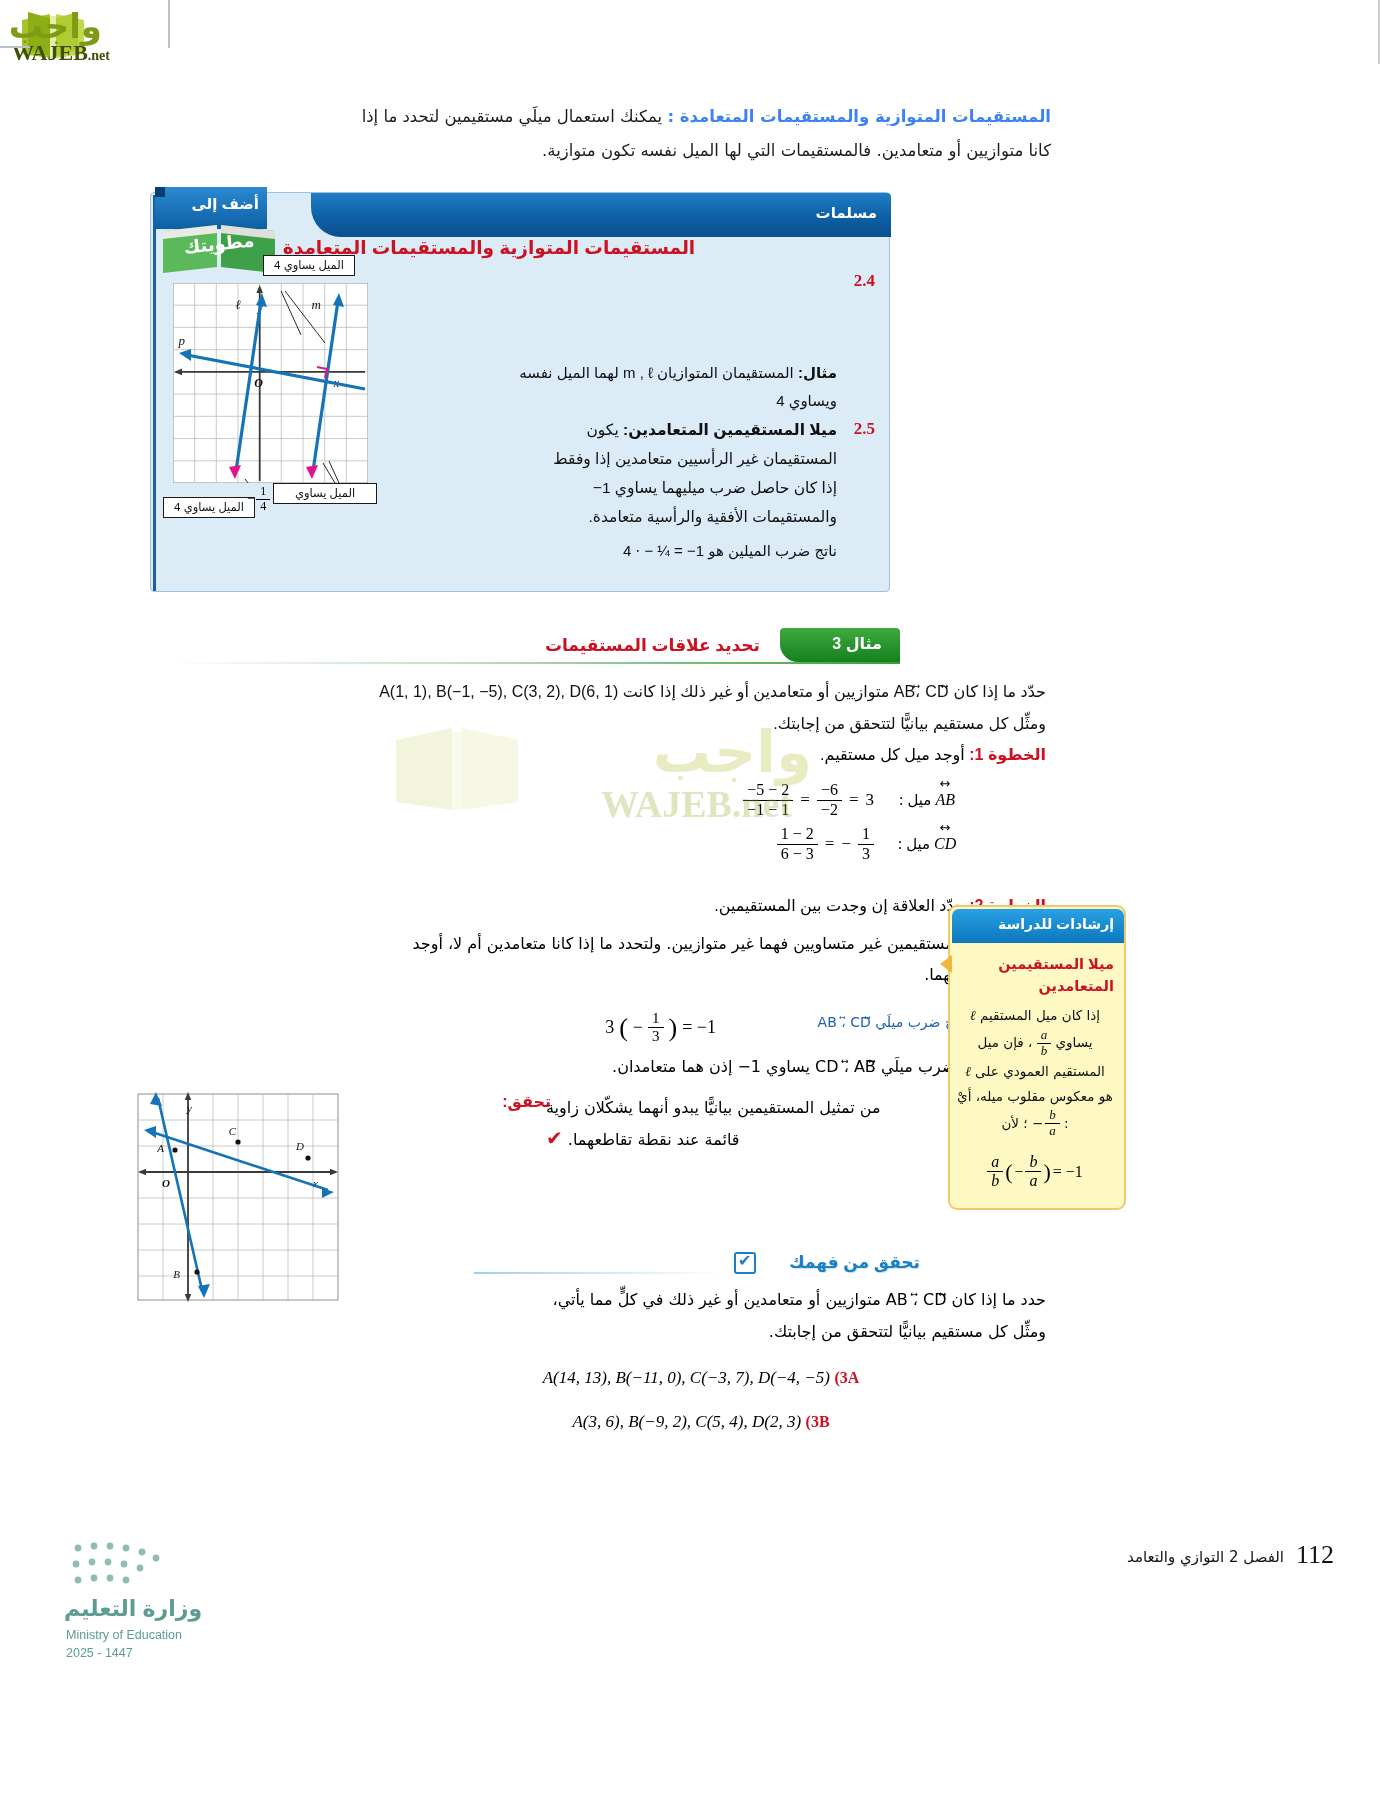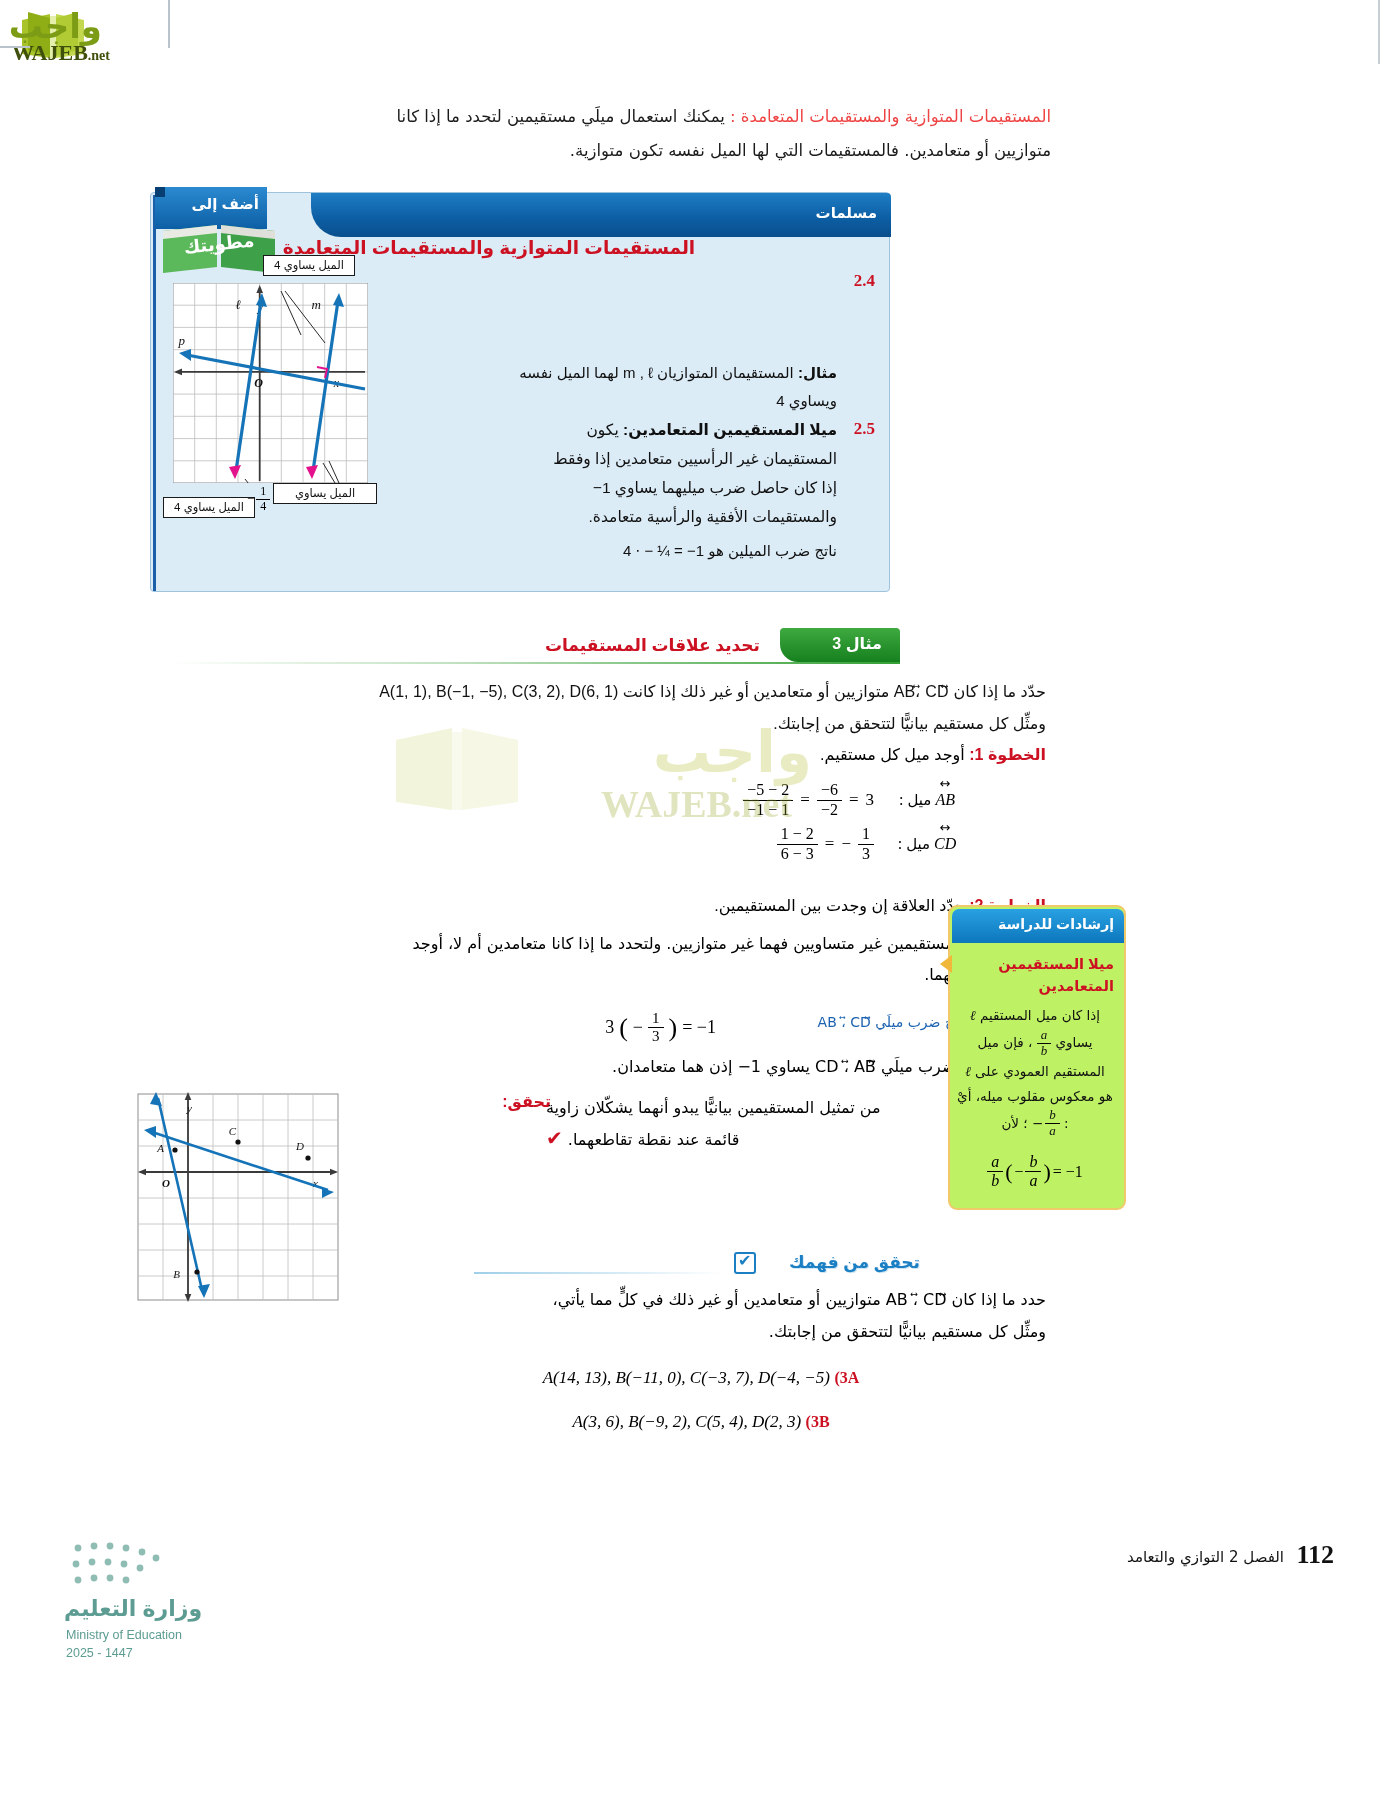--- a/index.html
+++ b/index.html
@@ -32,21 +32,21 @@
   
   .ar { direction:rtl; text-align:right; font-family:"DejaVu Sans", sans-serif; }
   .mathit { font-family:"Liberation Serif", serif; font-style:italic; }
   .mathrm { font-family:"Liberation Serif", serif; }
 
   
   .intro {
     position:absolute; right:345px; top:100px; width:690px;
     font-size:16.5px; line-height:34px; color:#1b1b1b;
   }
-  .intro b { color:#ef4444; font-weight:normal; }
+  .intro b { color:#3b82f6; font-weight:bold; }
 
   
   .post-box {
     position:absolute; left:150px; top:192px; width:740px; height:400px;
     background:#dcecf7; border:1px solid #9fc3dd;
     border-radius:4px;
   }
   .post-box-inner-line {
     position:absolute; left:2px; top:2px; width:3px; height:396px; background:#1b5fa8;
   }
@@ -173,21 +173,21 @@
   .verify-txt { position:absolute; right:480px; top:1092px; width:370px;
      font-size:16px; line-height:31px; direction:rtl; text-align:left; }
   .checkmark { color:#cc1122; font-size:20px; font-weight:bold; }
 
   
   .vgraph { position:absolute; left:128px; top:1090px; width:220px; height:215px; }
 
   
   .tip-box {
     position:absolute; left:948px; top:905px; width:178px; height:305px;
-    background:#bef264; border:2px solid #f0c96a; border-radius:9px;
+    background:#fef9c3; border:2px solid #f0c96a; border-radius:9px;
   }
   .tip-head {
     position:absolute; left:2px; top:2px; width:172px; height:34px;
     background:linear-gradient(180deg,#28a1e2,#0d76bd);
     border-radius:7px 7px 0 0;
   }
   .tip-head span {
     position:absolute; right:10px; top:7px; color:#ffffff; font-size:14px;
     font-weight:bold; direction:rtl;
   }
@@ -231,21 +231,21 @@
   .moe-dots { position:absolute; left:8px; top:0px; width:110px; height:48px; }
   .moe-ar { position:absolute; left:2px; top:56px; width:220px;
      color:#5c9c92; font-size:22px; font-weight:bold; direction:rtl; text-align:left;
      letter-spacing:2px; }
   .moe-en { position:absolute; left:4px; top:88px; color:#5c9c92;
      font-size:12.5px; direction:ltr; }
   .moe-yr { position:absolute; left:4px; top:106px; color:#5c9c92;
      font-size:12.5px; direction:ltr; }
 
   .pagenum { position:absolute; right:62px; top:1540px;
-     font-size:26px; font-weight:bold; color:#111; font-family:"Liberation Serif", serif; }
+     font-size:26px; font-weight:normal; color:#111; font-family:"Liberation Serif", serif; }
   .chaptxt { position:absolute; right:112px; top:1548px; width:260px;
      font-size:15px; direction:rtl; text-align:right; color:#111; }
 
   
   .wm { position:absolute; left:392px; top:718px; width:420px; height:130px;
      opacity:0.30; pointer-events:none; }
   .wm-ar { position:absolute; right:0px; top:0px; font-size:58px; font-weight:bold;
      color:#b9c23a; direction:rtl; font-family:"DejaVu Sans",sans-serif; }
   .wm-en { position:absolute; right:20px; top:64px; font-size:38px; font-weight:bold;
      color:#9aa82e; direction:ltr; font-family:"Liberation Serif", serif; }

